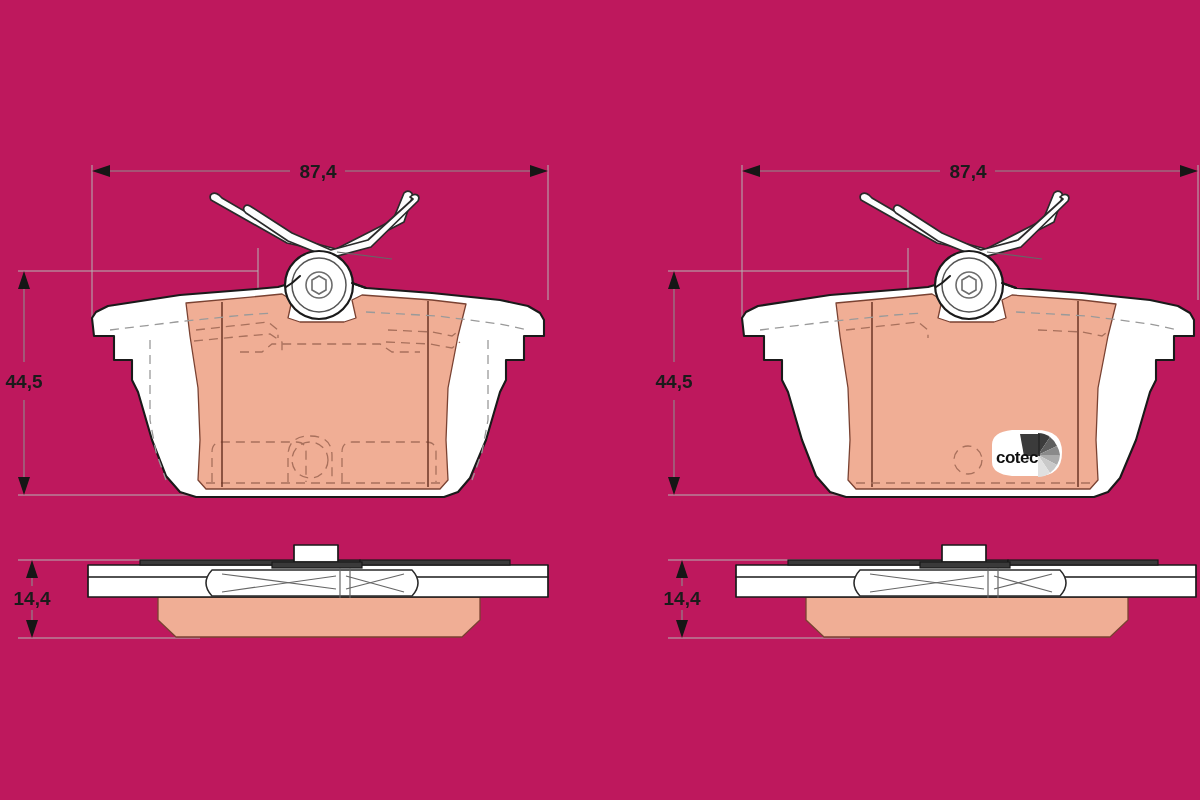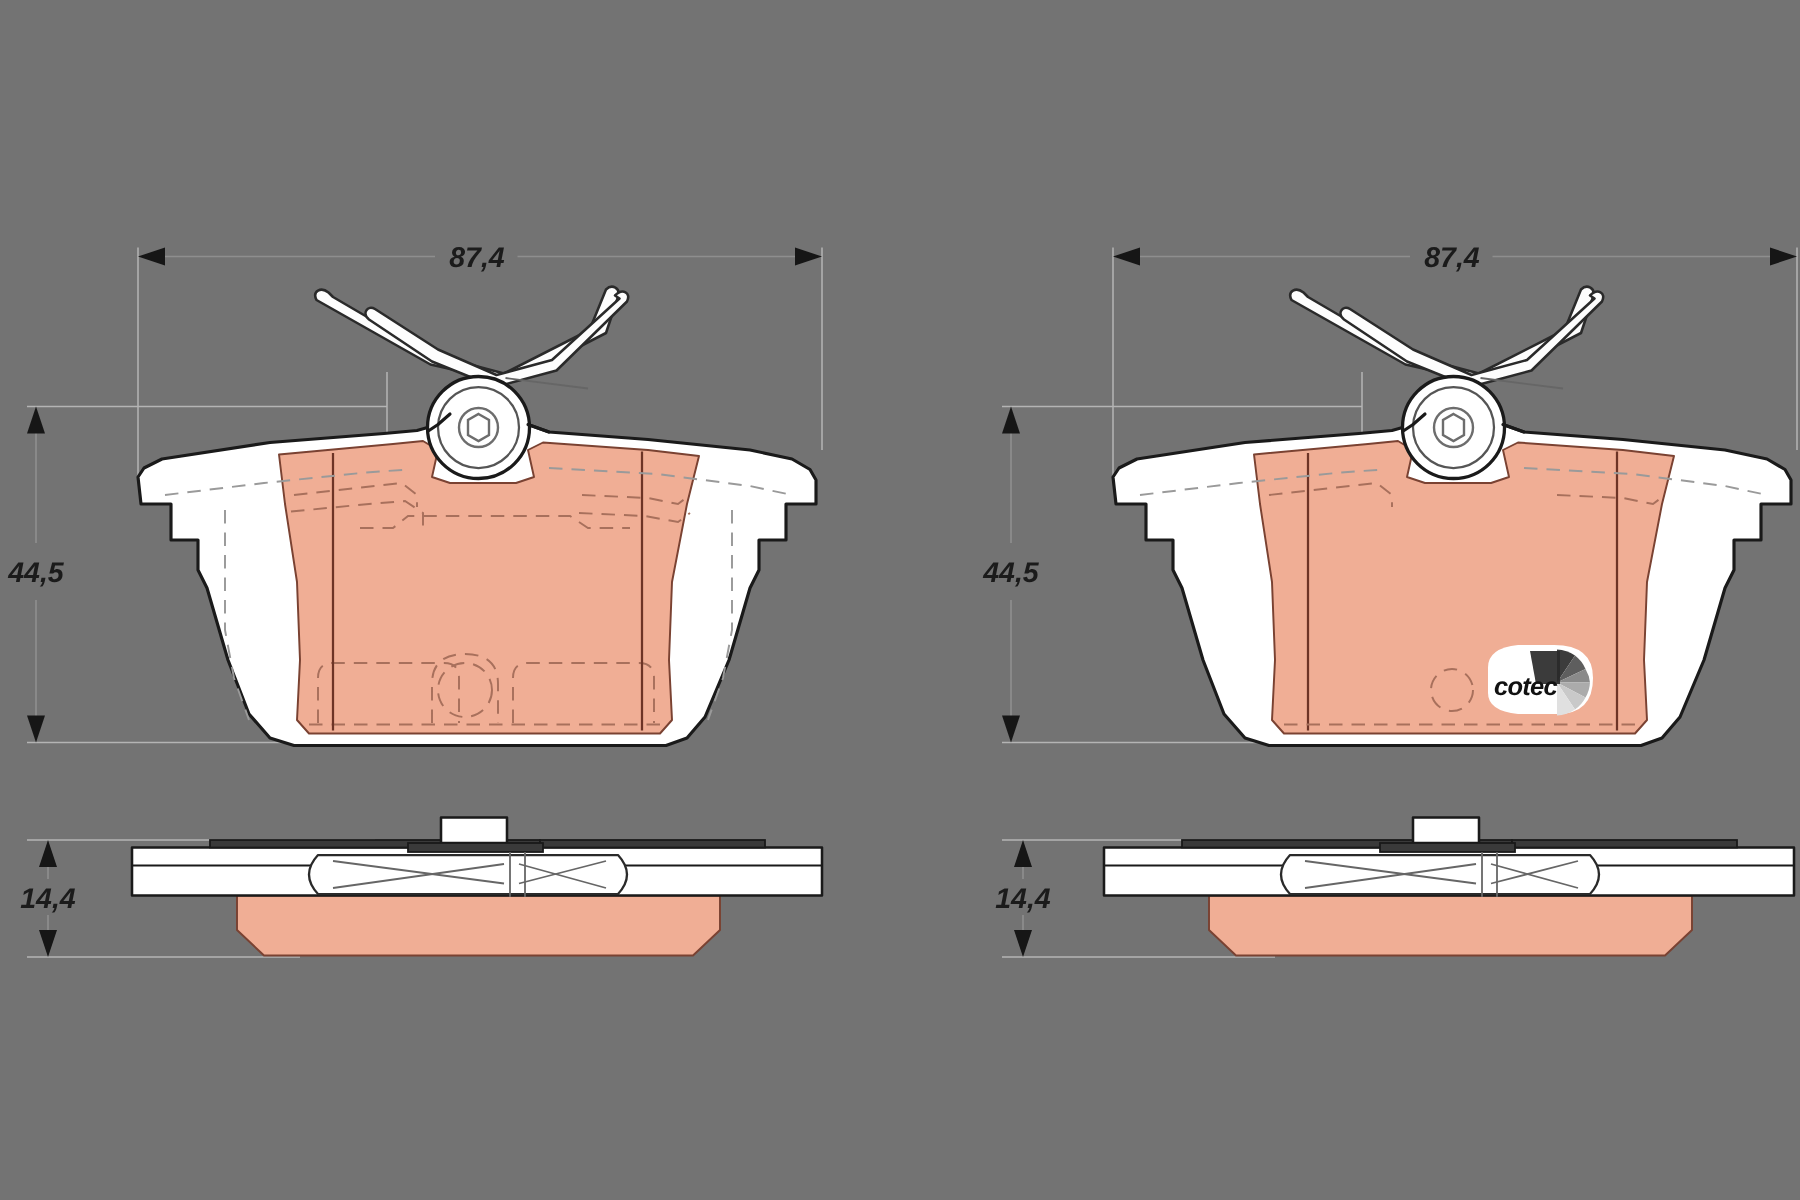--- a/index.html
+++ b/index.html
@@ -132,21 +132,21 @@
     font-family: "Liberation Sans", sans-serif;
     font-size: 17px;
     font-weight: 700;
     fill: #111111;
     letter-spacing: -0.5px;
   }
 </style>
 </head>
 <body>
 
-<div id="sheet" style="background: #737373; font-style: italic;">
+<div id="sheet" style="background: #be185d;">
 <svg viewBox="0 0 1200 800" xmlns="http://www.w3.org/2000/svg">
 
   <defs>
 
     <clipPath id="clipLeftPad">
       <path d="M 148,305 L 470,305 L 470,495 L 148,495 Z"></path>
     </clipPath>
   </defs>
 
   <g>

